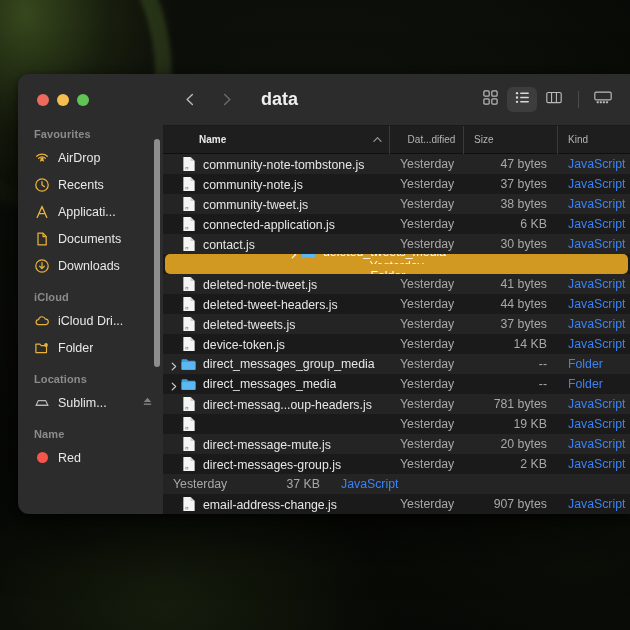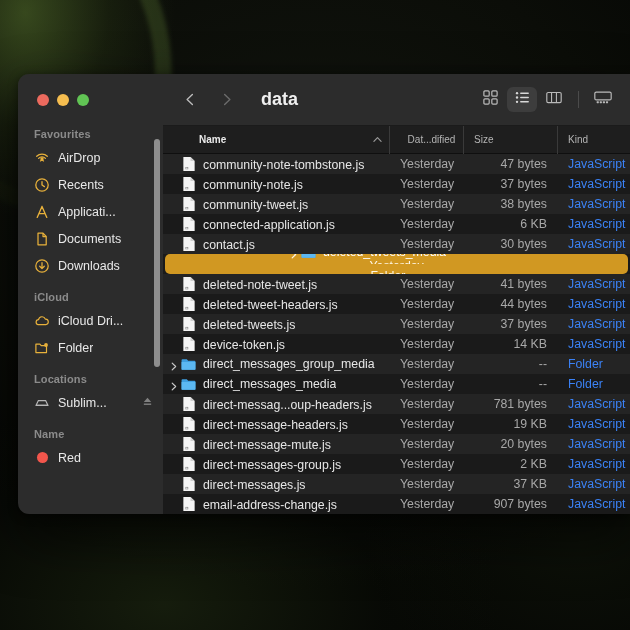--- a/index.html
+++ b/index.html
@@ -683,21 +683,20 @@
             <div class="cell c-name">
               <span class="disclose"></span>
               <span class="fico">
                 <svg width="14" height="16" viewBox="0 0 14 17">
                   <path d="M1 1h7.6L13 5.3V16H1z" fill="#f4f4f4"></path>
                   <path d="M8.6 1v4.3H13" fill="#cfcfcf"></path>
                   <path d="M3.1 11.6h3.1v2.6H3.1z" fill="#9a9a9a"></path>
                   <path d="M3.4 13.9 4.6 12l1.3 2.2z" fill="#d9d9d9"></path>
                 </svg>
               </span>
-              <span class="fname">direct-message-headers.js</span>
             </div>
             <div class="cell c-date">Yesterday</div>
             <div class="cell c-size">19 KB</div>
             <div class="cell c-kind">JavaScript</div>
           </div>
           <div class="row odd">
             <div class="cell c-name">
               <span class="disclose"></span>
               <span class="fico">
                 <svg width="14" height="16" viewBox="0 0 14 17">
@@ -724,32 +723,20 @@
                   <path d="M3.4 13.9 4.6 12l1.3 2.2z" fill="#d9d9d9"></path>
                 </svg>
               </span>
               <span class="fname">direct-messages-group.js</span>
             </div>
             <div class="cell c-date">Yesterday</div>
             <div class="cell c-size">2 KB</div>
             <div class="cell c-kind">JavaScript</div>
           </div>
           <div class="row odd">
-            <div class="cell c-name">
-              <span class="disclose"></span>
-              <span class="fico">
-                <svg width="14" height="16" viewBox="0 0 14 17">
-                  <path d="M1 1h7.6L13 5.3V16H1z" fill="#f4f4f4"></path>
-                  <path d="M8.6 1v4.3H13" fill="#cfcfcf"></path>
-                  <path d="M3.1 11.6h3.1v2.6H3.1z" fill="#9a9a9a"></path>
-                  <path d="M3.4 13.9 4.6 12l1.3 2.2z" fill="#d9d9d9"></path>
-                </svg>
-              </span>
-              <span class="fname">direct-messages.js</span>
-            </div>
             <div class="cell c-date">Yesterday</div>
             <div class="cell c-size">37 KB</div>
             <div class="cell c-kind">JavaScript</div>
           </div>
           <div class="row even">
             <div class="cell c-name">
               <span class="disclose"></span>
               <span class="fico">
                 <svg width="14" height="16" viewBox="0 0 14 17">
                   <path d="M1 1h7.6L13 5.3V16H1z" fill="#f4f4f4"></path>

